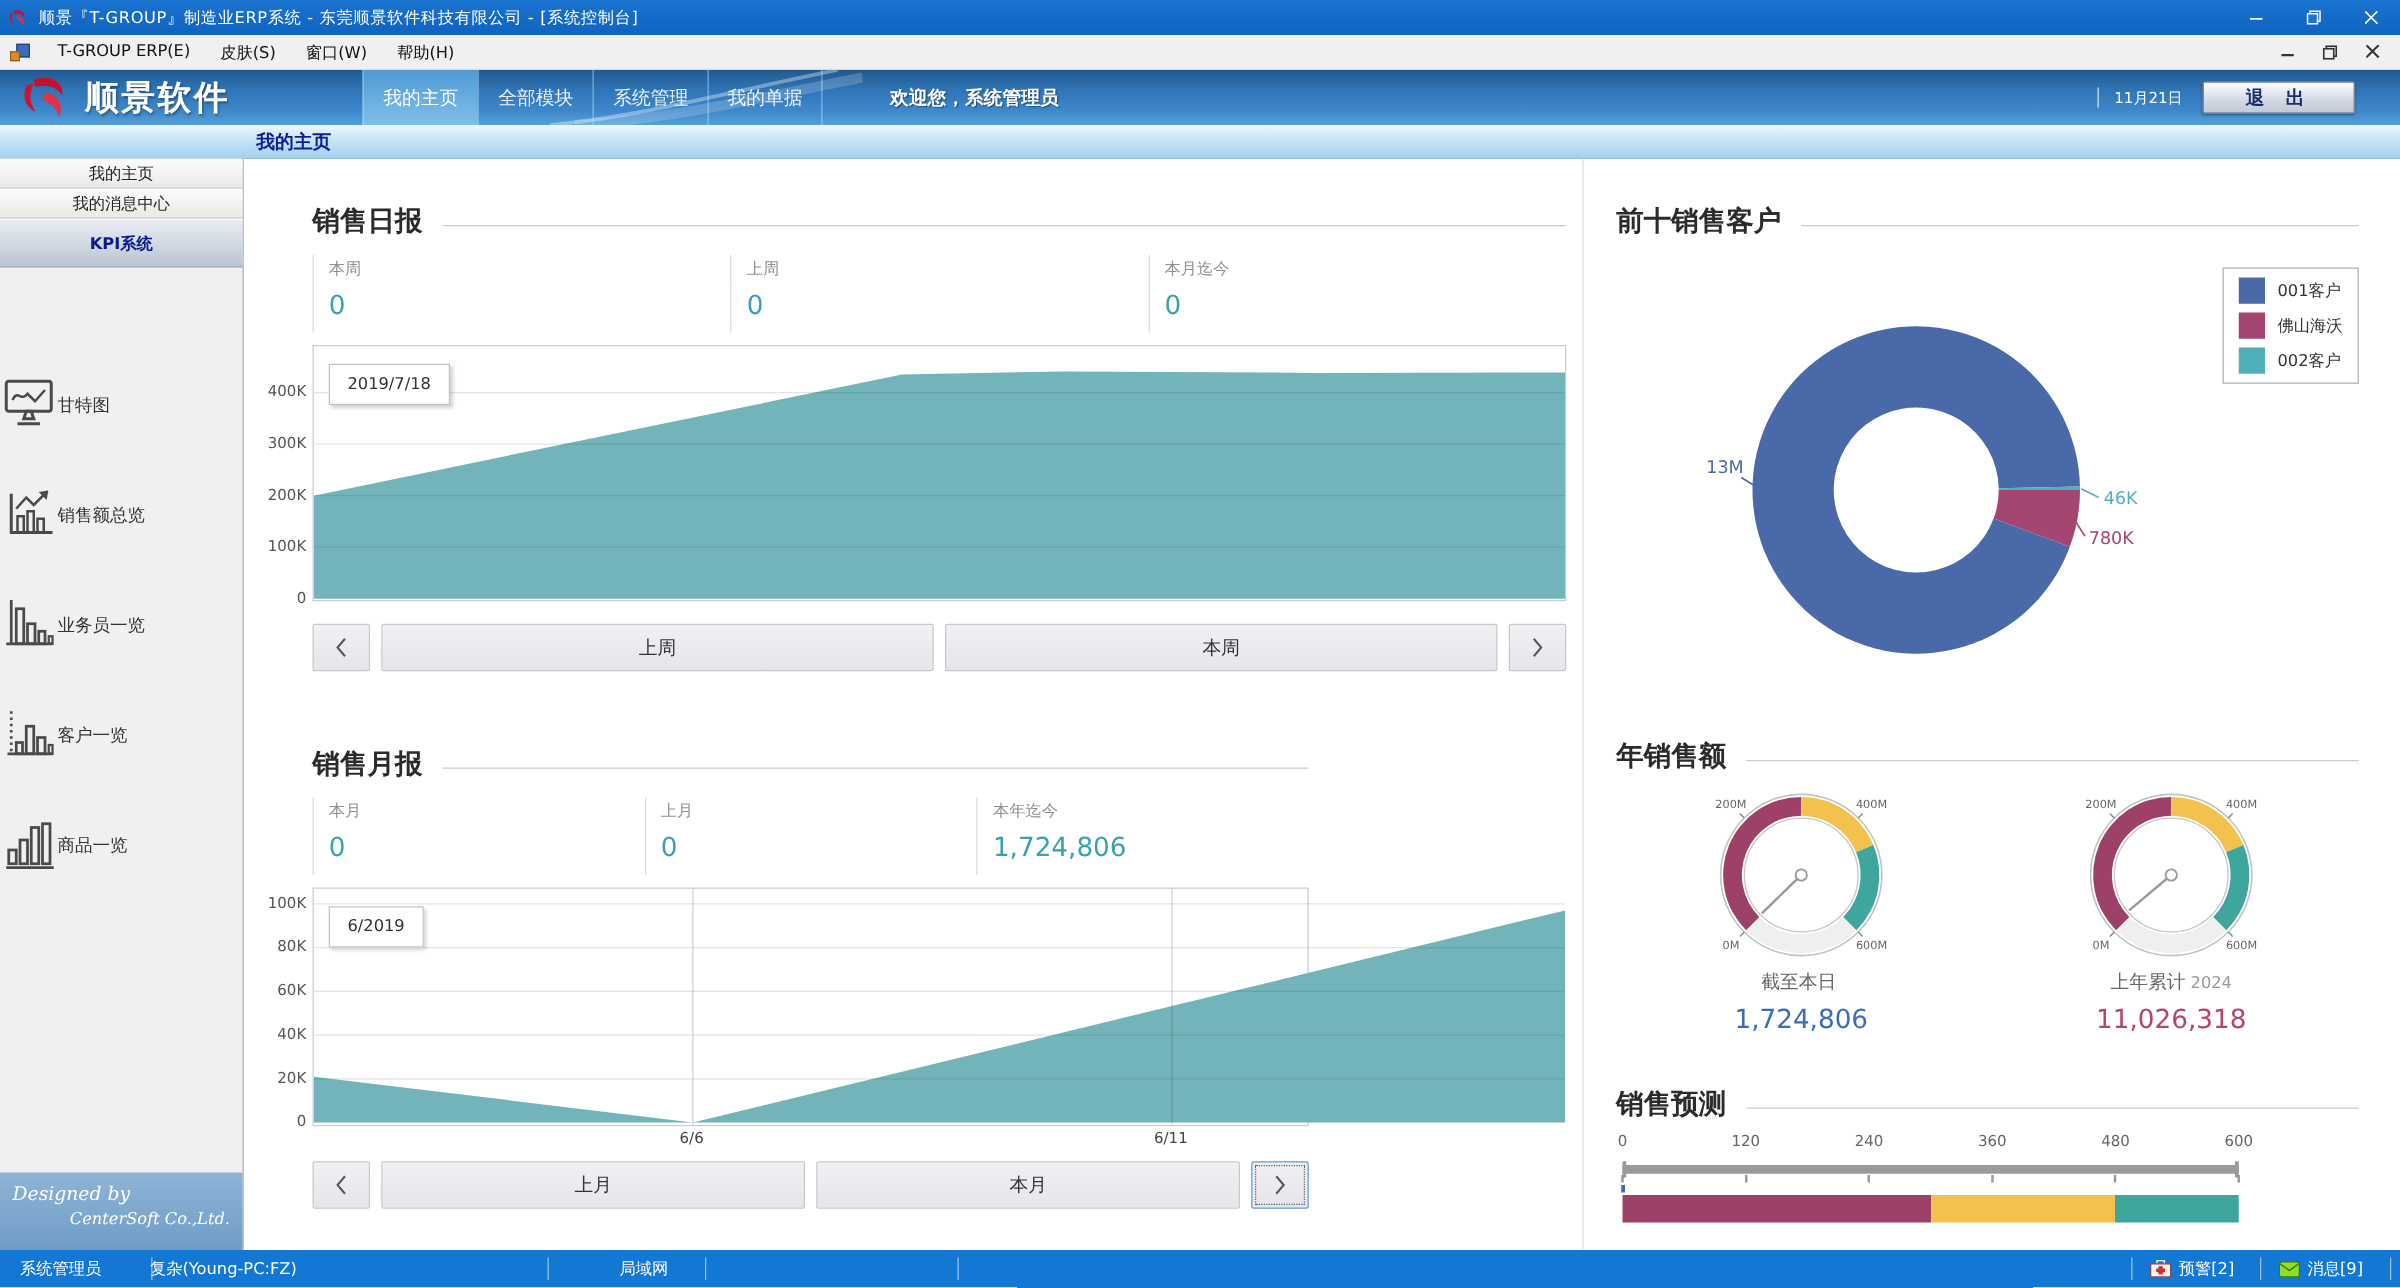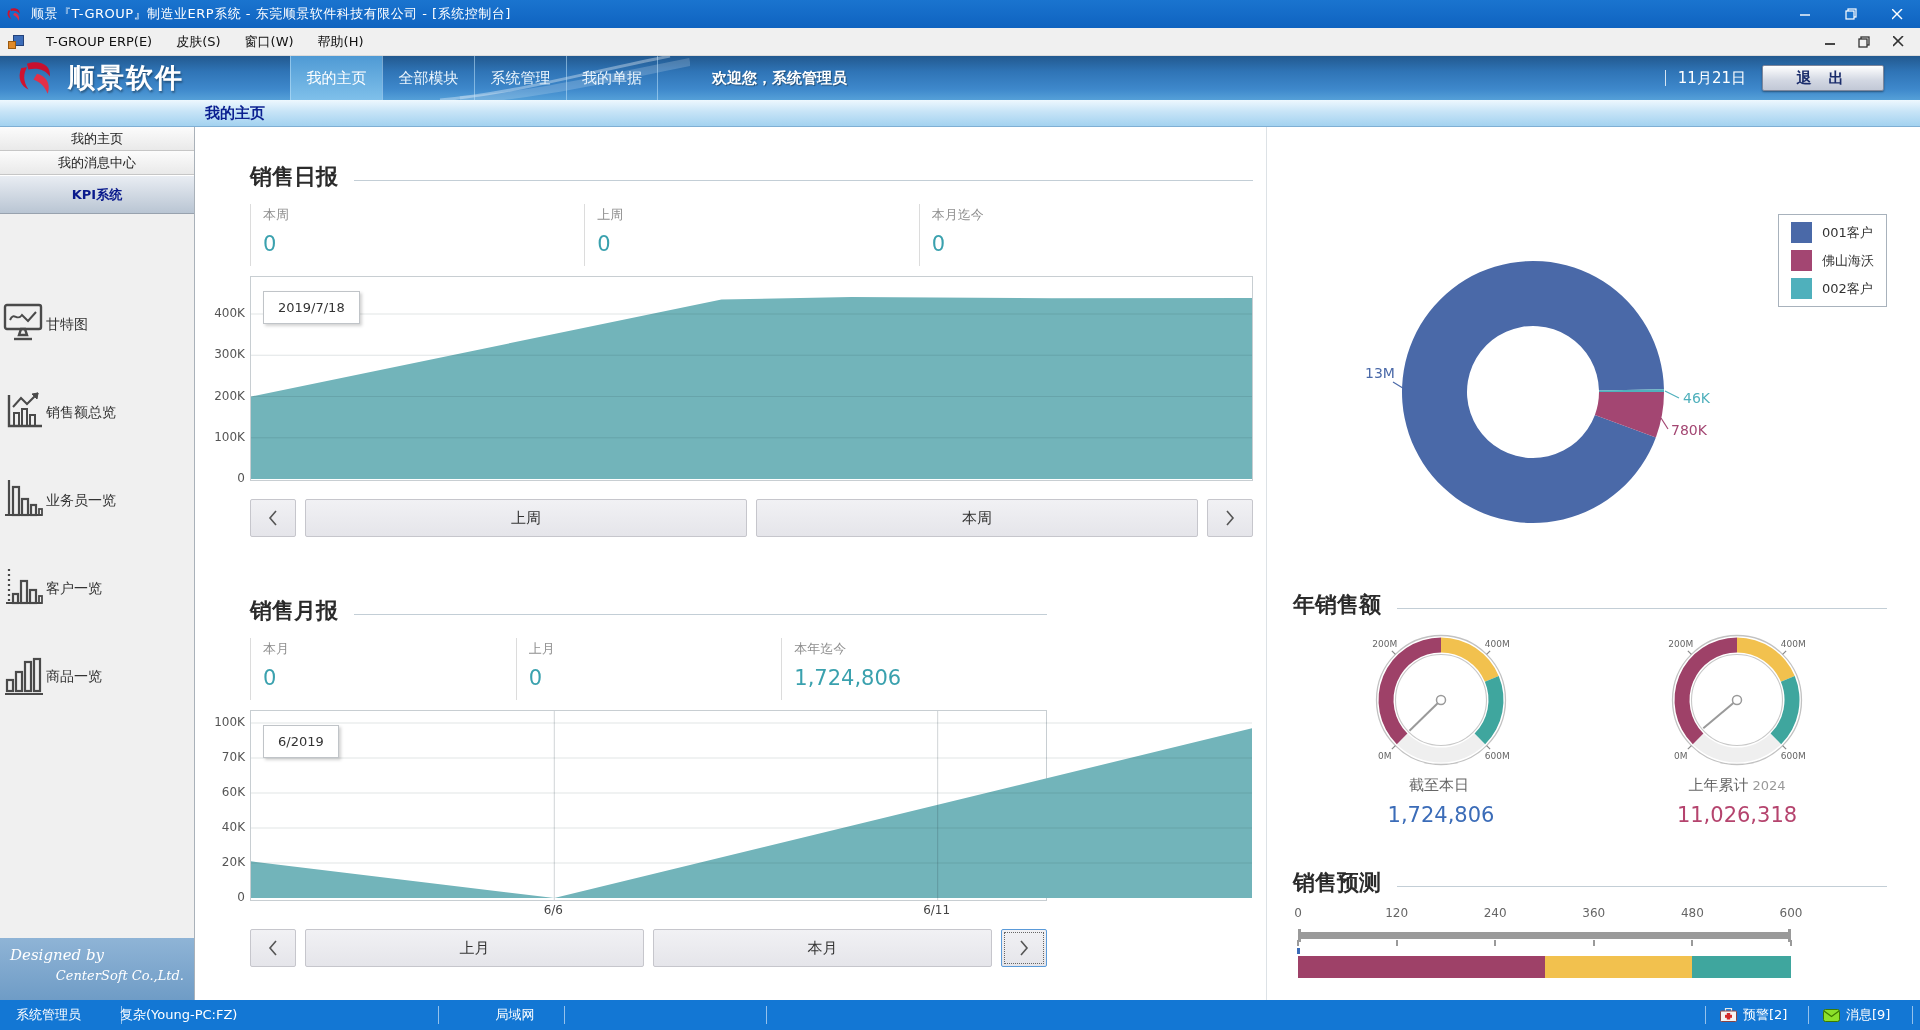--- a/index.html
+++ b/index.html
@@ -29,21 +29,21 @@
     background:linear-gradient(180deg,#22598f 0%, #2f74b6 35%, #3e88cb 75%, #55a0d8 100%); color:#fff; }
   .header .swoosh { position:absolute; left:430px; top:0; width:260px; height:44px; pointer-events:none; }
   .logo { position:absolute; left:14px; top:2px; display:flex; align-items:center; gap:8px; }
   .logo-text { font-size:27px; font-weight:700; color:#fff; text-shadow:1px 2px 2px rgba(0,0,0,.35); letter-spacing:2px; }
   .header-tabs { position:absolute; left:290px; top:0; height:44px; display:flex; }
   .h-tab { width:92px; height:100%; display:flex; align-items:center; justify-content:center; font-size:15px; color:#eaf4fc; border-left:1px solid rgba(190,225,250,.55); cursor:pointer; }
   .h-tab:last-child { border-right:1px solid rgba(190,225,250,.55); }
   .h-tab.active { background:linear-gradient(180deg,#4f9ad4,#7fc0ea); color:#fff; }
   .welcome { position:absolute; left:712px; top:0; height:44px; display:flex; align-items:center; font-size:15px; font-weight:700; text-shadow:1px 1px 1px rgba(0,0,0,.4); }
   .header-right { position:absolute; right:36px; top:0; height:44px; display:flex; align-items:center; gap:16px; }
-  .header-date { display:flex; align-items:center; gap:12px; font-size:15px; }
+  .header-date { display:flex; align-items:center; gap:12px; font-size:12px; }
   .header-date .vsep { width:1px; height:16px; background:rgba(255,255,255,.8); }
   .logout-btn { width:122px; height:26px; background:linear-gradient(180deg,#ffffff,#d2d7e2 60%,#c2c8d6); border:1px solid #7e879c; border-radius:2px; box-shadow:0 1px 2px rgba(0,0,0,.4); color:#1a2c6b; font-weight:700; font-size:15px; letter-spacing:6px; display:flex; align-items:center; justify-content:center; cursor:pointer; }
 
   
   .tabstrip { position:absolute; left:0; top:100px; width:1920px; height:27px;
     background:linear-gradient(180deg,#eef8fe 0%,#c7e4f7 45%,#a3d2f0 100%); border-bottom:1px solid #7fafd4; }
   .tabstrip .strip-tab { position:absolute; left:160px; top:0; width:150px; height:27px; display:flex; align-items:center; justify-content:center; color:#0a1f90; font-weight:700; font-size:15px; }
 
   
   .sidebar { position:absolute; left:0; top:127px; width:195px; height:873px; background:#f0f0f0; border-right:1px solid #a9b1b9; }
@@ -366,21 +366,21 @@
           <line x1="0" y1="47" x2="1001" y2="47" stroke="rgba(40,70,75,.14)" stroke-width="1"></line>
           <line x1="0" y1="12" x2="1001" y2="12" stroke="rgba(40,70,75,.14)" stroke-width="1"></line>
           <line x1="303.303" y1="0" x2="303.303" y2="189" stroke="rgba(40,60,70,.22)" stroke-width="1"></line>
           <line x1="686.686" y1="0" x2="686.686" y2="189" stroke="rgba(40,60,70,.22)" stroke-width="1"></line>
         </svg>
       <div class="ylabels" id="monthly-ylabels">
           <div class="ylabel" style="top: 179px;">0</div>
           <div class="ylabel" style="top: 144px;">20K</div>
           <div class="ylabel" style="top: 109px;">40K</div>
           <div class="ylabel" style="top: 74px;">60K</div>
-          <div class="ylabel" style="top: 39px;">70K</div>
+          <div class="ylabel" style="top: 39px;">80K</div>
           <div class="ylabel" style="top: 4px;">100K</div>
         </div>
       <div class="tooltip-box">6/2019</div>
     </div>
     <div class="xlabels" id="monthly-xlabels">
         <div class="xlabel" style="left: 273.303px;">6/6</div>
         <div class="xlabel" style="left: 656.686px;">6/11</div>
       </div>
     <div class="nav-row" style="margin-top:6px;">
       <div class="nav-btn nav-chev">
@@ -392,20 +392,24 @@
       <div class="nav-btn nav-wide">本月</div>
       <div class="nav-btn nav-chev focused">
         <svg width="10" height="16" viewBox="0 0 10 16">
             <path d="M2 1 L8 8 L2 15" stroke="#555" stroke-width="1.6" fill="none"></path>
           </svg>
       </div>
     </div>
   </div>
 
   <div class="section" style="left:1293px; top:162px; width:594px; height:420px;">
+    <div class="sec-title-row">
+      <span class="sec-title">前十销售客户</span>
+      <span class="sec-rule"></span>
+    </div>
     <div class="legend-box" id="donut-legend">
         <div class="legend-row">
           <span class="legend-swatch" style="background: rgb(74, 105, 168);"></span>
           <span class="legend-label">001客户</span>
         </div>
         <div class="legend-row">
           <span class="legend-swatch" style="background: rgb(163, 70, 114);"></span>
           <span class="legend-label">佛山海沃</span>
         </div>
         <div class="legend-row">

